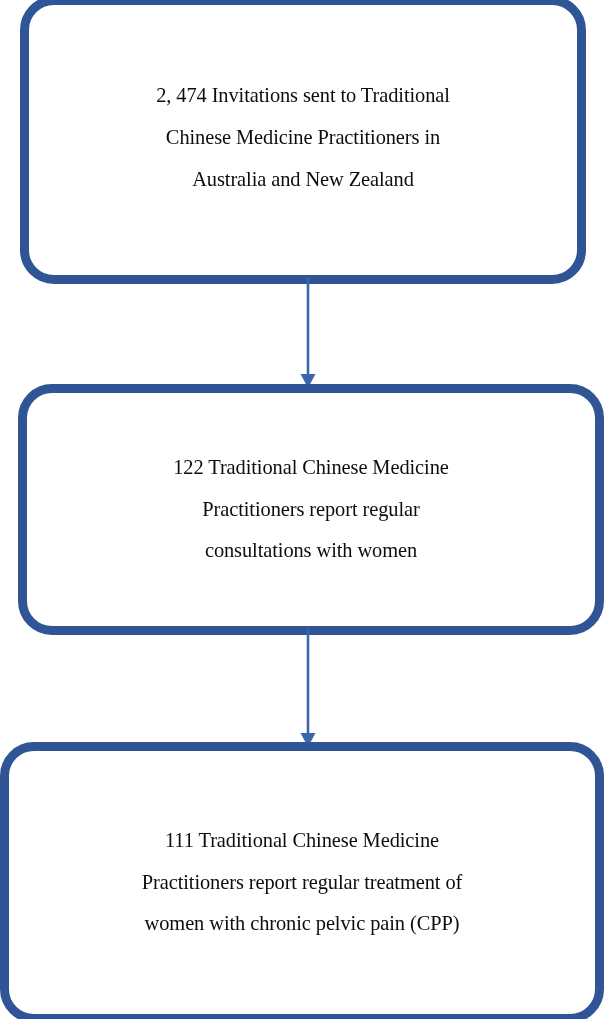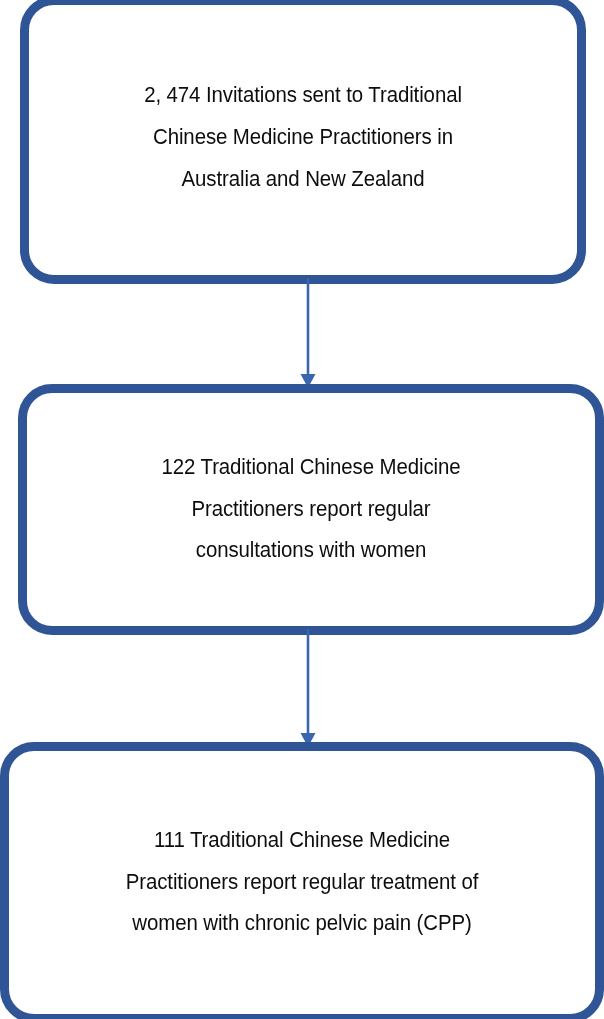--- a/index.html
+++ b/index.html
@@ -14,20 +14,21 @@
     overflow: hidden;
     font-family: "Liberation Sans", "DejaVu Sans", sans-serif;
   }
 
   #flowchart {
     position: absolute;
     left: 0;
     top: 0;
     width: 504px;
     height: 1019px;
+    font-family: Liberation Serif, serif;
   }
 
   .flow-box {
     position: absolute;
     box-sizing: border-box;
     background: #ffffff;
     border-style: solid;
     border-color: #2F5597;
     display: flex;
     align-items: center;

